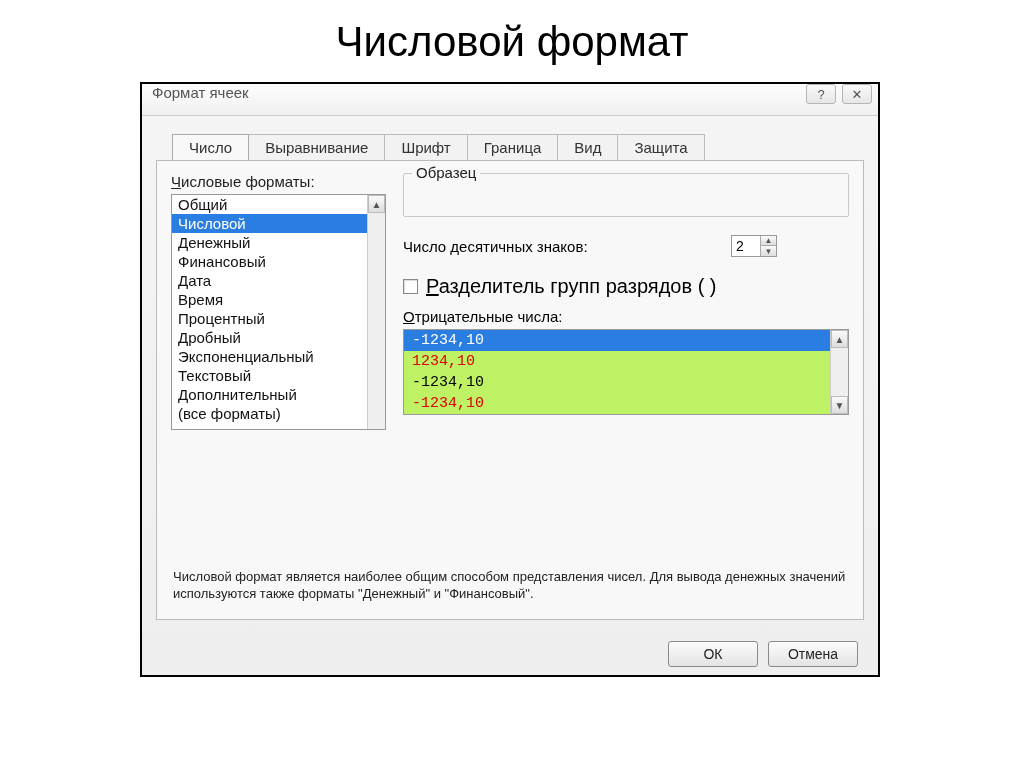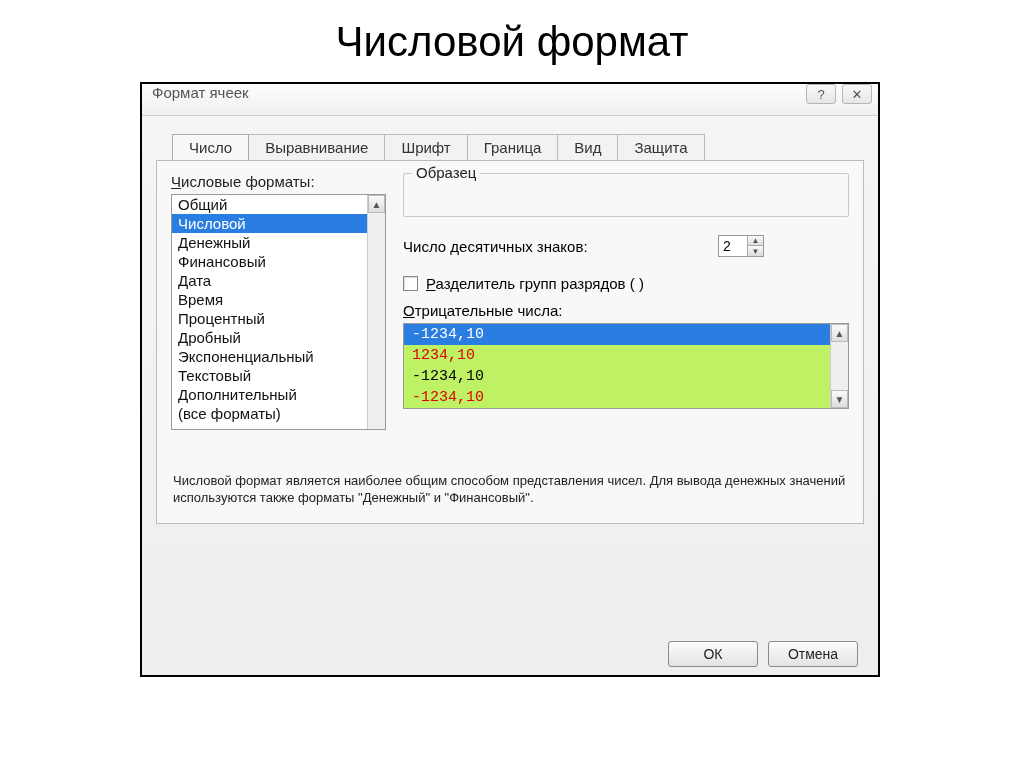--- a/index.html
+++ b/index.html
@@ -64,21 +64,21 @@
     background: #f8f8f8;
     border-top: 1px solid #aaa;
     border-left: 1px solid #aaa;
     border-right: 1px solid #aaa;
     z-index: 2;
   }
   .tab-body {
     border: 1px solid #bbb;
     margin: 0 14px 0 14px;
     background: #f8f8f8;
-    height: 364px;
+    height: 460px;
     padding: 12px 14px;
     position: relative;
   }
   .form-label { font-size: 15px; color:#222; margin-bottom: 4px; display:block; }
   .underline { text-decoration: underline; }
 
   .left-col { position:absolute; left:14px; top:12px; width:220px; }
   .listbox {
     border: 1px solid #999;
     background: #fff;
@@ -111,37 +111,37 @@
 
   .right-col { position:absolute; left:246px; right:14px; top:12px; }
   .sample-group {
     border:1px solid #c8c8c8; border-radius:2px;
     height:44px; position:relative; margin-bottom:18px;
   }
   .sample-group .legend {
     position:absolute; top:-10px; left:8px; background:#f8f8f8;
     padding:0 4px; font-size:15px; color:#222;
   }
-  .decimal-row { display:flex; align-items:center; gap:25px; margin-bottom:18px; }
+  .decimal-row { display:flex; align-items:center; gap:12px; margin-bottom:18px; }
   .decimal-row .lbl { font-size:15px; }
   .spinner {
     display:flex; align-items:stretch; border:1px solid #999; background:#fff; height:22px;
   }
   .spinner input {
     width:28px; border:none; font-size:14px; text-align:left; padding:0 4px; outline:none;
   }
   .spinner-btns { display:flex; flex-direction:column; }
   .spinner-btns div {
     width:16px; height:11px; border-left:1px solid #aaa;
     background:linear-gradient(#fafafa,#ddd);
     font-size:8px; display:flex; align-items:center; justify-content:center; color:#555;
   }
   .spinner-btns div:first-child { border-bottom:1px solid #aaa; }
 
-  .check-row { display:flex; align-items:center; gap:8px; font-size:15px; margin-bottom:10px; }
+  .check-row { display:flex; align-items:center; gap:8px; font-size:20px; margin-bottom:10px; }
   .checkbox-box {
     width:15px; height:15px; border:1px solid #888; background:#fff;
     box-shadow: inset 1px 1px 1px rgba(0,0,0,.15);
   }
 
   .neg-label { font-size:15px; margin-bottom:4px; display:block; }
   .neg-list {
     border:1px solid #999; background:#bef264; height:86px; position:relative;
   }
   .neg-inner { position:absolute; inset:0 18px 0 0; }

